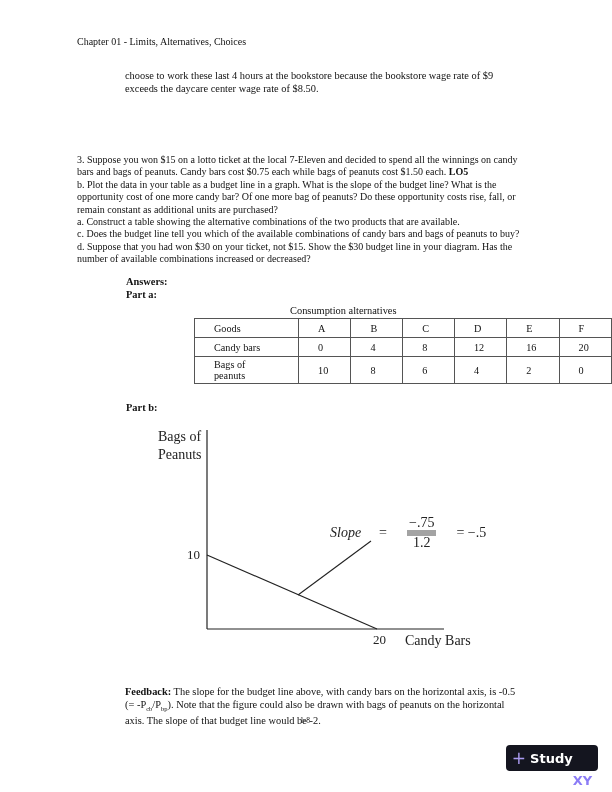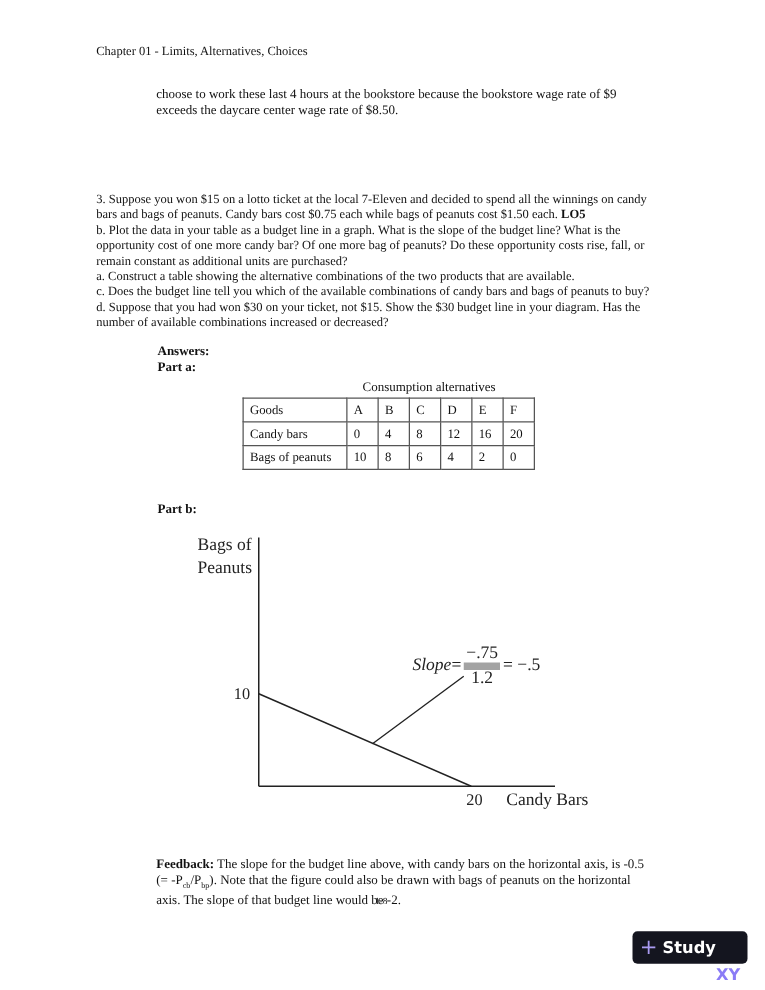--- a/index.html
+++ b/index.html
@@ -8,29 +8,29 @@
   .abs { position:absolute; }
   .header { left:77px; top:36px; font-size:10px; }
   .para { left:125px; font-size:10.4px; line-height:12.6px; width:400px; }
   .q { left:77px; top:154px; font-size:10px; line-height:12.4px; width:450px; }
   .q p { margin:0; }
   .bold { font-weight:bold; }
   .answers { left:126px; top:276px; font-size:10.4px; line-height:12.6px; font-weight:bold; }
   .tbl-caption { left:290px; top:305px; font-size:10.4px; }
   table.cons { position:absolute; left:194px; top:318px; border-collapse:collapse;
                font-size:10.2px; }
-  table.cons td { border:1px solid #555; padding:2px 5px; height:14px; }
+  table.cons td { border:1px solid #555; padding:2px 19px; height:14px; }
   table.cons td.lab { width:72px; }
   table.cons td.v { width:14px; }
   .partb { left:126px; top:402px; font-size:10.4px; font-weight:bold; }
   .ylabel { left:158px; top:428px; font-size:14px; line-height:18px; color:#222; }
   .tick10 { left:187px; top:547px; font-size:13px; color:#222; }
   .tick20 { left:373px; top:632px; font-size:13px; color:#222; }
   .xlabel { left:405px; top:633px; font-size:14px; color:#222; }
-  .slope { left:330px; top:516px; font-size:14px; color:#222; display:flex; align-items:center; }
+  .slope { left:330px; top:516px; font-size:14px; color:#222; display:flex; align-items:center;gap:18px; }
   .slope .it { font-style:italic; }
   .frac { display:inline-flex; flex-direction:column; align-items:center; margin:0 2px; line-height:14px; }
   .frac .num { border-bottom:6px solid #a3a3a3; padding:0 2px; }
   .feedback { left:125px; top:686px; font-size:10.4px; line-height:12.6px; width:400px; }
   .pageno { left:300px; top:716px; font-size:7.5px; }
   .studyxy { left:506px; top:745px; width:92px; height:26px; background:#14151f;
              border-radius:4px; display:flex; align-items:center; justify-content:center;
              font-family:"DejaVu Sans", sans-serif; font-weight:bold; font-size:13px; color:#fff; }
   .studyxy .plus { color:#a99af0; font-size:17px; font-weight:normal; margin-right:4px; }
   .studyxy .xy { color:#8b7cf6;margin-top:44px; }

